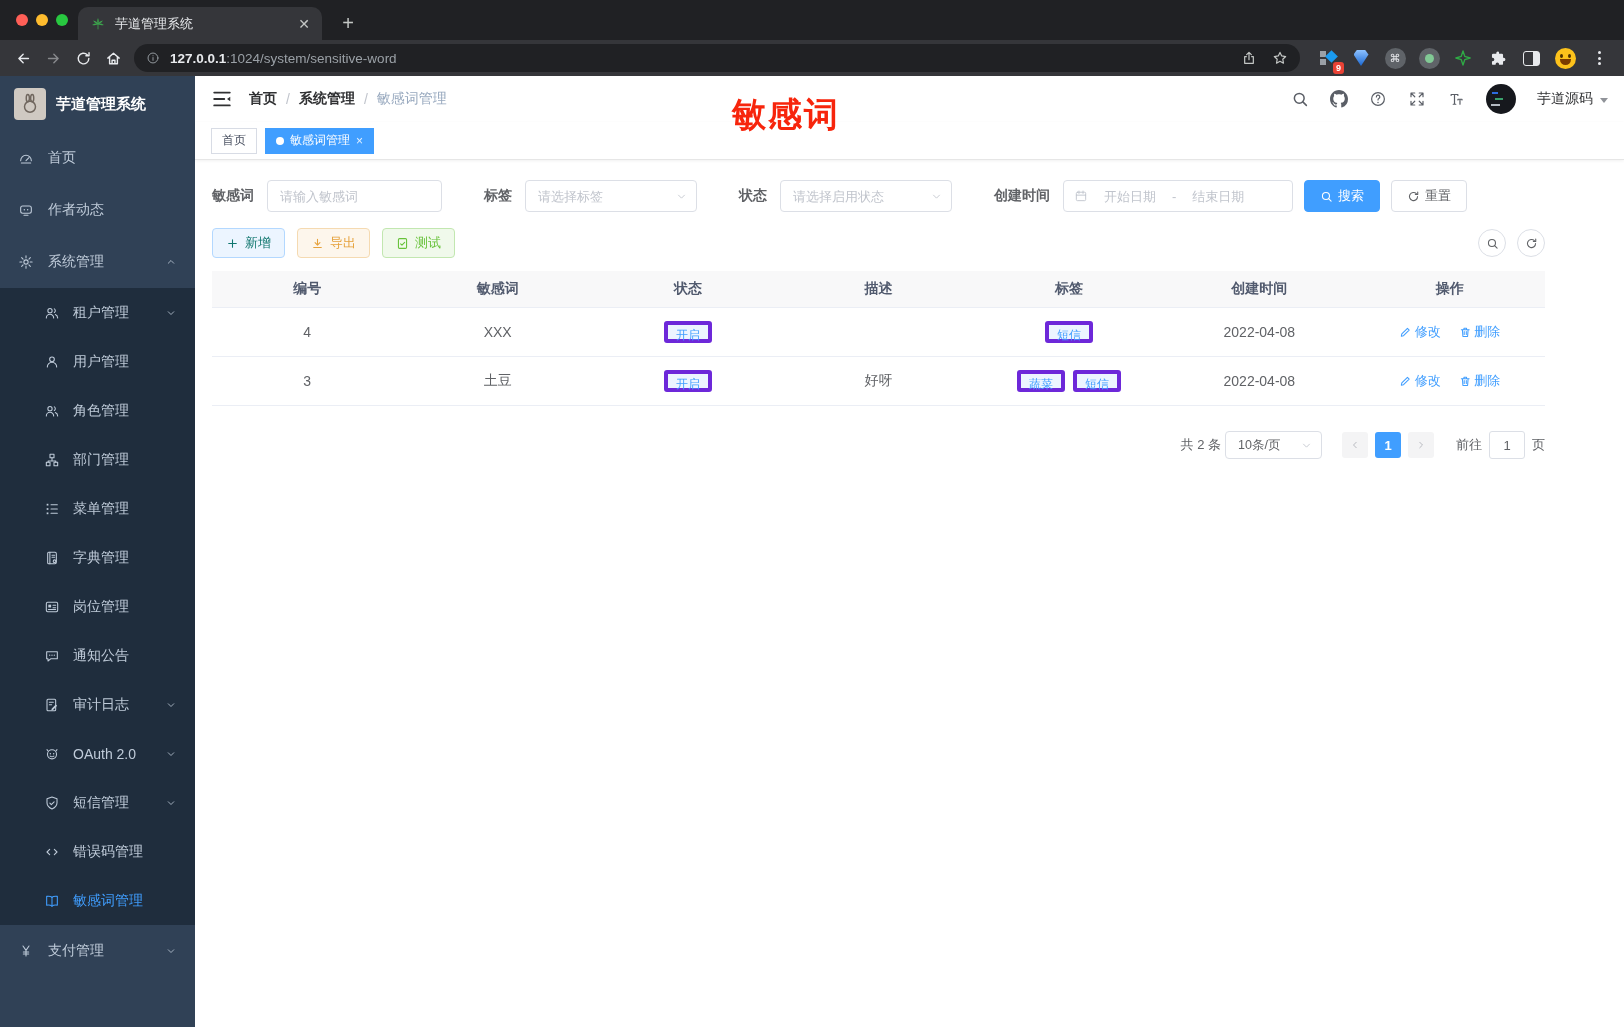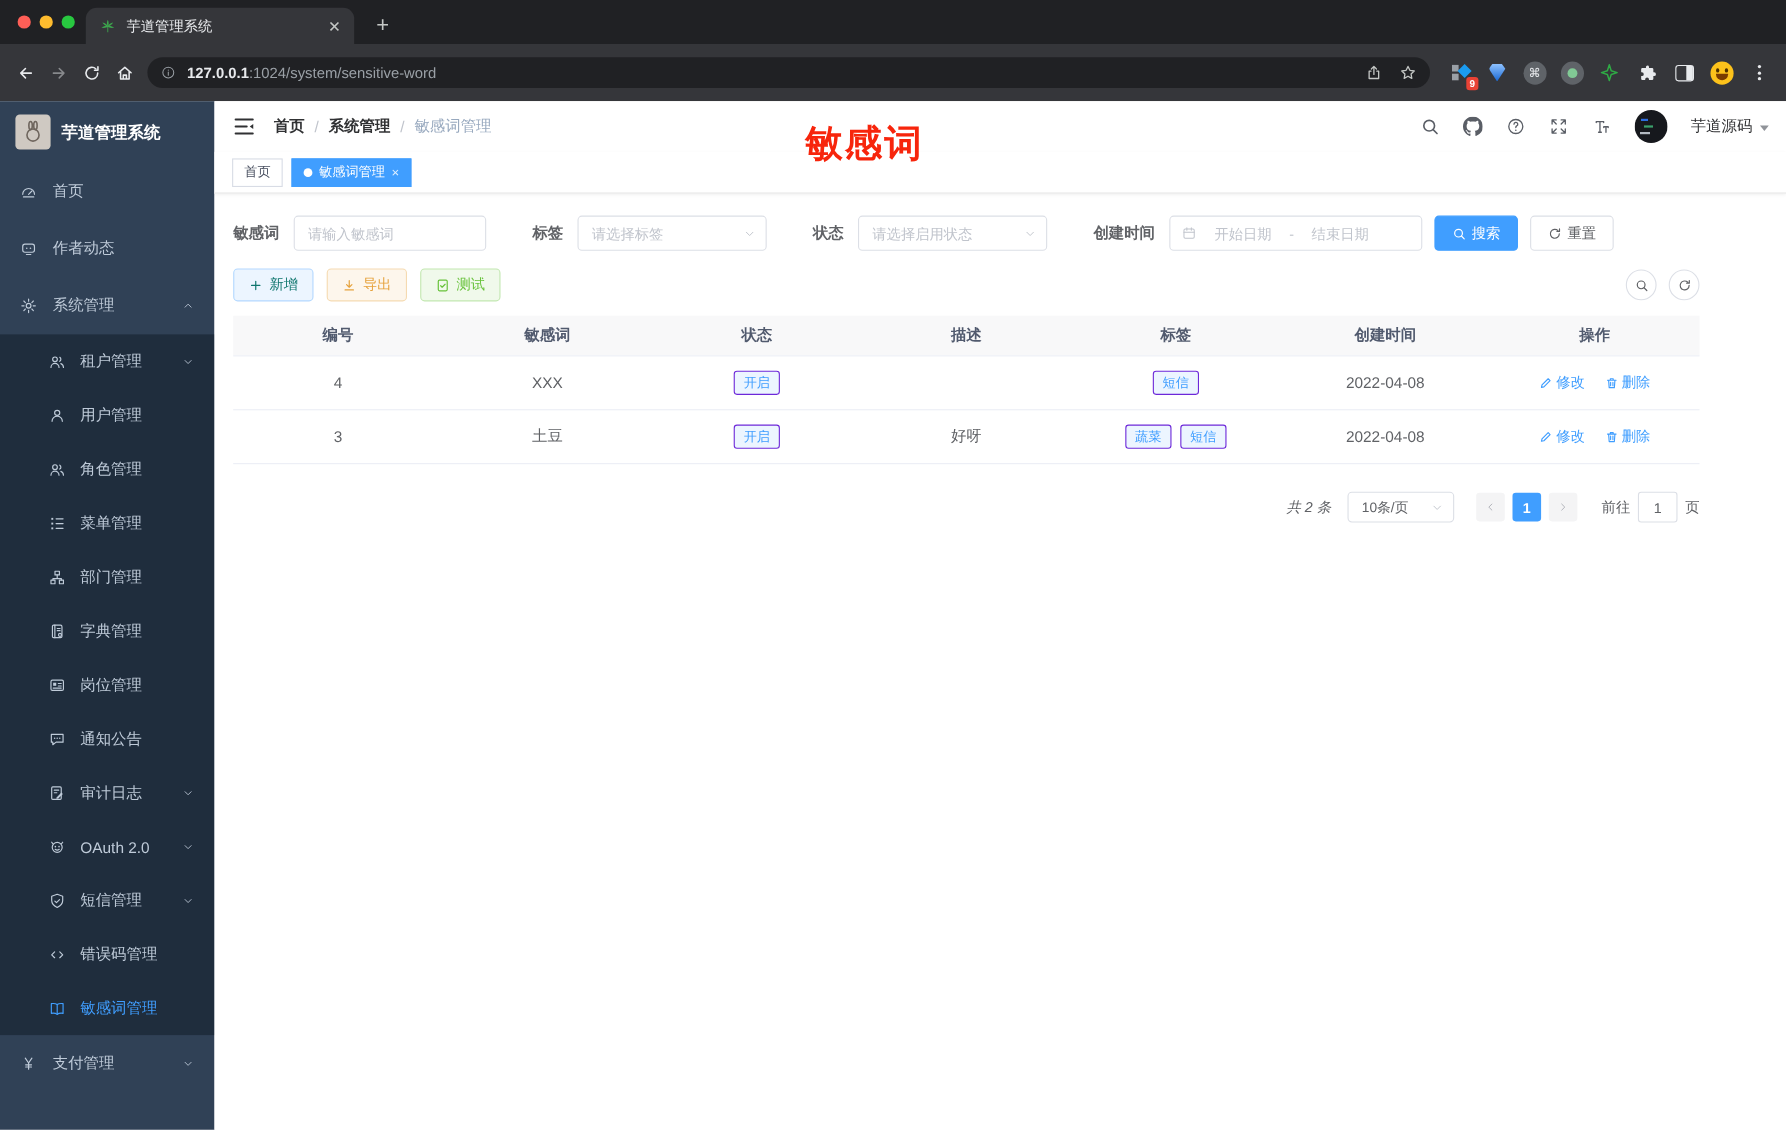--- a/index.html
+++ b/index.html
@@ -8,21 +8,21 @@
 
   
   .titlebar { height:40px; background:#202124; position:relative; }
   .traffic { position:absolute; left:16px; top:14px; display:flex; gap:8px; }
   .traffic span { width:12px; height:12px; border-radius:50%; display:block; }
   .t-red{background:#ff5f57} .t-yellow{background:#febc2e} .t-green{background:#28c840}
   .btab { position:absolute; left:78px; top:7px; width:244px; height:33px; background:#35363a; border-radius:10px 10px 0 0; display:flex; align-items:center; padding:0 12px; color:#e8eaed; font-size:13px; gap:9px; }
   .btab .title { flex:1; white-space:nowrap; overflow:hidden; }
   .btab .close { color:#c4c7c5; font-size:14px; cursor:pointer; }
   .newtab { position:absolute; left:334px; top:9px; width:28px; height:28px; color:#c4c7c5; font-size:20px; display:flex; align-items:center; justify-content:center; cursor:pointer; }
-  .toolbar { height:52px; background:#35363a; display:flex; align-items:center; padding:0 8px; }
+  .toolbar { height:36px; background:#35363a; display:flex; align-items:center; padding:0 8px; }
   .nav-btn { width:30px; height:30px; display:flex; align-items:center; justify-content:center; color:#e8eaed; cursor:pointer; }
   .nav-btn.dim { color:#87898c; }
   .nav-btn svg { width:17px; height:17px; }
   .urlbar { flex:1; height:28px; margin:0 10px 0 6px; background:#202124; border-radius:14px; display:flex; align-items:center; padding:0 12px; font-size:13.5px; min-width:0; }
   .urlbar .host { color:#e8eaed; font-weight:700; }
   .urlbar .rest { color:#9aa0a6; }
   .url-actions { margin-left:auto; display:flex; align-items:center; gap:15px; color:#c4c7c5; }
   .url-actions svg { width:16px; height:16px; cursor:pointer; }
   .exts { display:flex; align-items:center; gap:12px; padding:0 6px; }
   .ext { position:relative; width:22px; height:22px; display:flex; align-items:center; justify-content:center; cursor:pointer; }
@@ -112,27 +112,27 @@
   .tbl-tools { margin-left:auto; display:flex; gap:11px; }
   .round-btn { width:28px; height:28px; border-radius:50%; border:1px solid #dcdfe6; background:#fff; color:#606266; display:flex; align-items:center; justify-content:center; cursor:pointer; }
   .round-btn svg { width:13px; height:13px; }
 
   .table { width:100%; border-bottom:1px solid #ebeef5; }
   .trow { display:grid; grid-template-columns:repeat(7,1fr); align-items:center; }
   .thead { background:#f8f8f9; height:36px; }
   .thead .cell { font-size:14px; font-weight:600; color:#515a6e; }
   .tbody-row { height:49px; border-top:1px solid #ebeef5; }
   .cell { text-align:center; font-size:14px; color:#606266; display:flex; justify-content:center; align-items:center; gap:8px; }
-  .tag { height:22px; line-height:20px; padding:0 8px; background:#ecf5ff; border:1px solid #6d28d9; border-radius:3px; color:#409eff; font-size:12px; }
+  .tag { height:22px; line-height:20px; padding:0 8px; background:#ecf5ff; border:4px solid #6d28d9; border-radius:3px; color:#409eff; font-size:12px; }
   .op { color:#409eff; font-size:13px; display:inline-flex; align-items:center; gap:3px; cursor:pointer; }
   .op svg { width:12.5px; height:12.5px; }
   .op + .op { margin-left:10px; }
 
   .pag { margin-top:25px; display:flex; align-items:center; justify-content:flex-end; font-size:13px; color:#606266; }
-  .pag .total { margin-right:15px;font-style:italic; }
+  .pag .total { margin-right:4px; }
   .psize { position:relative; margin-right:20px; }
   .psize .inp { width:97px; height:28px; font-size:12.5px; padding:0 24px 0 12px; }
   .psize .sel-arrow { top:8px; }
   .pbtn { width:26px; height:26px; border-radius:3px; background:#f4f4f5; color:#a8abb2; display:flex; align-items:center; justify-content:center; cursor:pointer; }
   .pbtn svg { width:12px; height:12px; }
   .pnum { width:26px; height:26px; border-radius:3px; background:#409eff; color:#fff; font-weight:600; display:flex; align-items:center; justify-content:center; margin:0 7px; cursor:pointer; }
   .goto { display:flex; align-items:center; gap:7px; margin-left:22px; }
   .goto input { width:36px; height:28px; border:1px solid #dcdfe6; border-radius:3px; text-align:center; font-size:13px; color:#606266; outline:none; font-family:inherit; }
 </style>
 </head>
@@ -471,29 +471,29 @@
         <span>用户管理</span>
       </div>
       <div class="s-sub">
         <svg class="ic">
             <use href="#i-users"></use>
           </svg>
         <span>角色管理</span>
       </div>
       <div class="s-sub">
         <svg class="ic">
+            <use href="#i-org"></use>
+          </svg>
+        <span>部门管理</span>
+      </div>
+      <div class="s-sub">
+        <svg class="ic">
             <use href="#i-menu-tree"></use>
           </svg>
         <span>菜单管理</span>
-      </div>
-      <div class="s-sub">
-        <svg class="ic">
-            <use href="#i-org"></use>
-          </svg>
-        <span>部门管理</span>
       </div>
       <div class="s-sub">
         <svg class="ic">
             <use href="#i-dict"></use>
           </svg>
         <span>字典管理</span>
       </div>
       <div class="s-sub">
         <svg class="ic">
             <use href="#i-postcard"></use>

